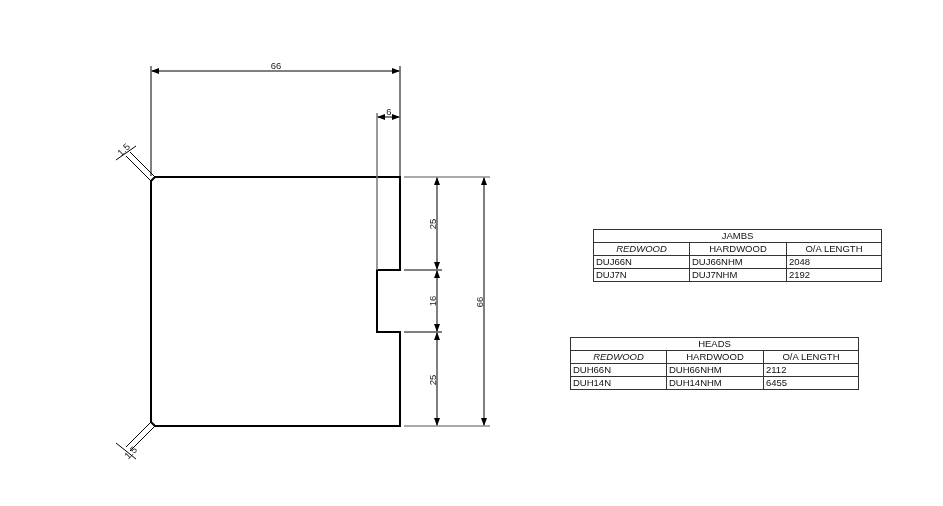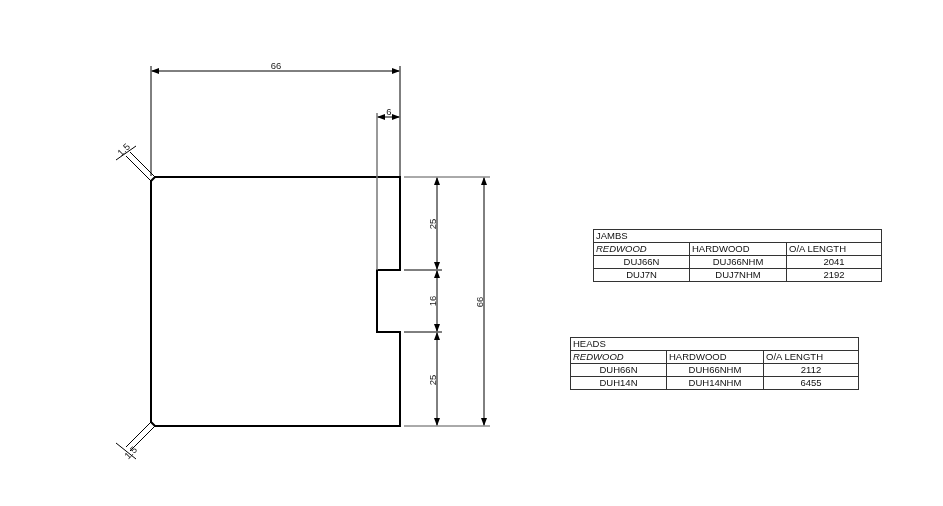--- a/index.html
+++ b/index.html
@@ -1,22 +1,22 @@
 <!DOCTYPE html>
 <html><head>
 <meta charset="utf-8">
 <style>
   html, body { margin:0; padding:0; background:#fff; }
   body { width:943px; height:506px; position:relative; overflow:hidden; font-family:"Liberation Sans", sans-serif; }
   #drawing { position:absolute; left:0; top:0; }
   .dimtext { font-family:"Liberation Sans", sans-serif; font-size:9.5px; fill:#222; }
   table.spec { position:absolute; border-collapse:collapse; font-family:"Liberation Sans", sans-serif; font-size:9.5px; color:#111; }
   table.spec td, table.spec th { border:1px solid #333; padding:0 2px; height:12px; line-height:12px; font-weight:normal; }
-  table.spec th { text-align:left; }
-  table.spec td { text-align:center; }
+  table.spec th { text-align:center; }
+  table.spec td { text-align:left; }
   .c1 { width:91px;font-style:italic; } .c2 { width:92px; } .c3 { width:90px; }
 </style>
 </head>
 <body>
 
 <svg id="drawing" width="943" height="506" viewBox="0 0 943 506">
   <defs>
     <marker id="arr" markerWidth="8" markerHeight="6" refX="7" refY="3" orient="auto-start-reverse" markerUnits="userSpaceOnUse">
       <path d="M0,0 L8,3 L0,6 Z" fill="#000"></path>
     </marker>
@@ -67,21 +67,21 @@
         <th colspan="3">JAMBS</th>
       </tr>
   <tr>
     <th class="c1">REDWOOD</th>
     <th class="c2">HARDWOOD</th>
     <th class="c3">O/A LENGTH</th>
   </tr>
   <tr>
     <td>DUJ66N</td>
     <td>DUJ66NHM</td>
-    <td>2041</td>
+    <td>2048</td>
   </tr>
   <tr>
     <td>DUJ7N</td>
     <td>DUJ7NHM</td>
     <td>2192</td>
   </tr>
 </tbody>
   </table>
 
 <table class="spec" style="left:570px; top:337px;">

